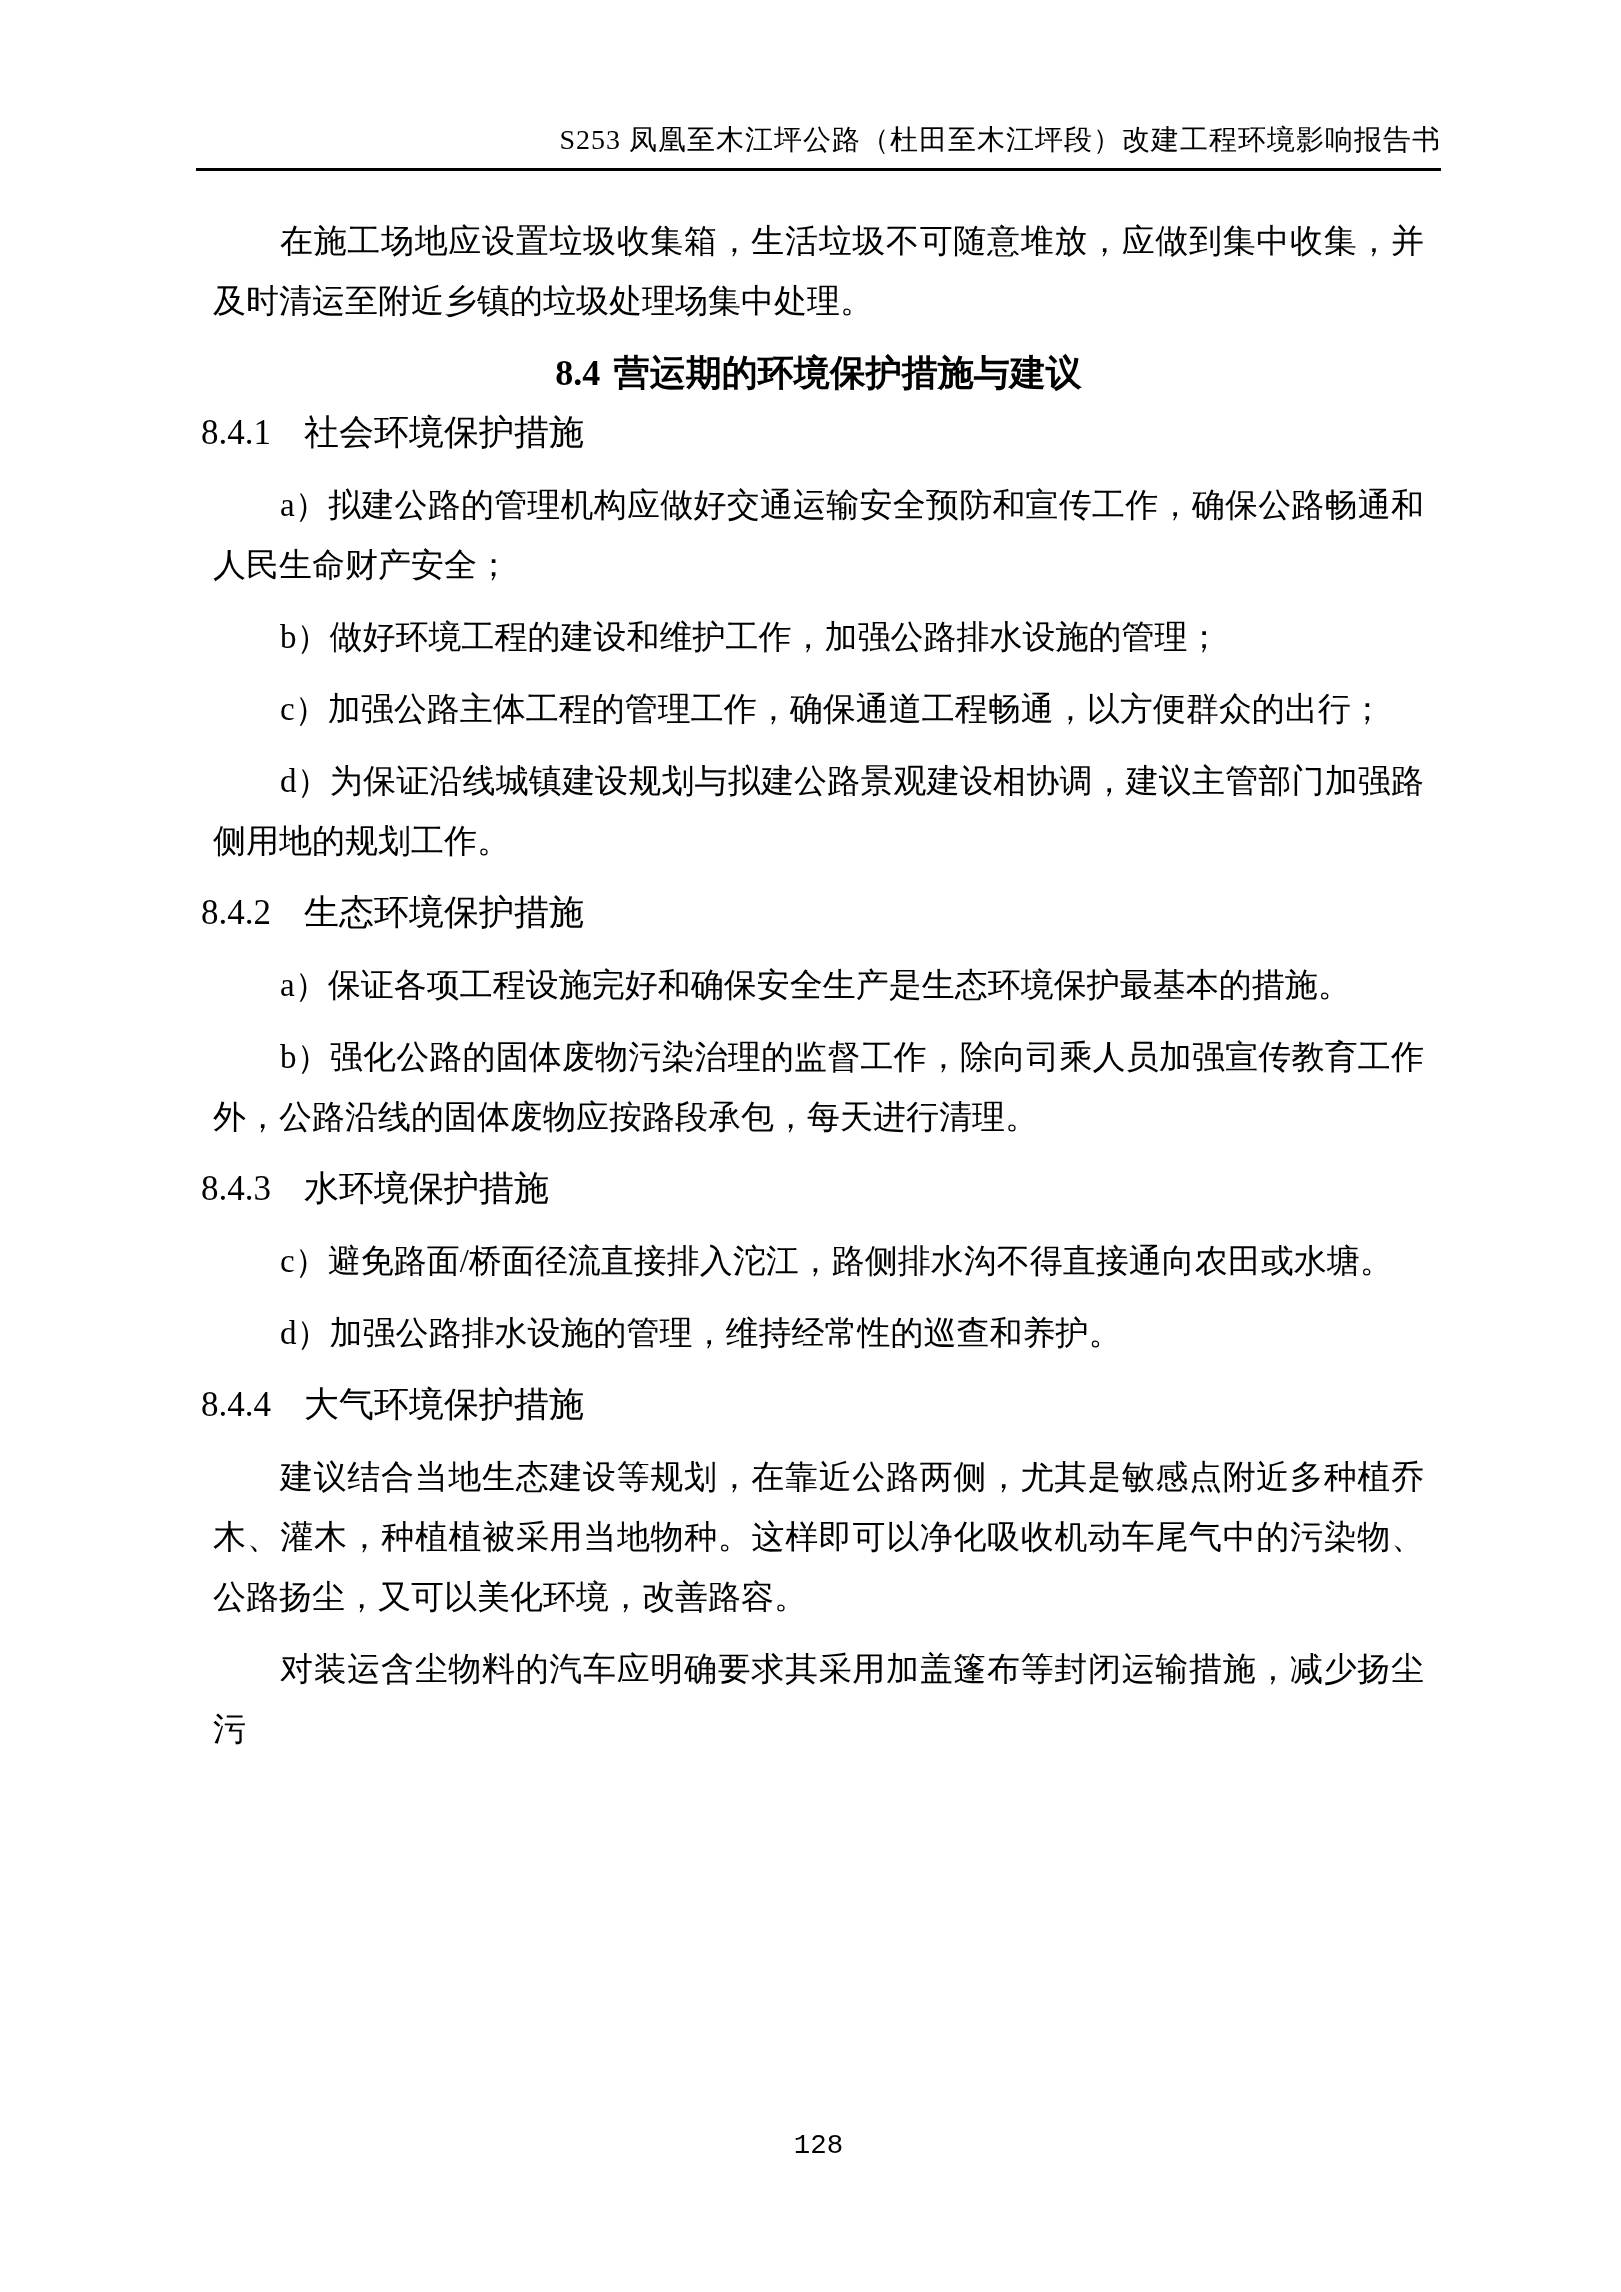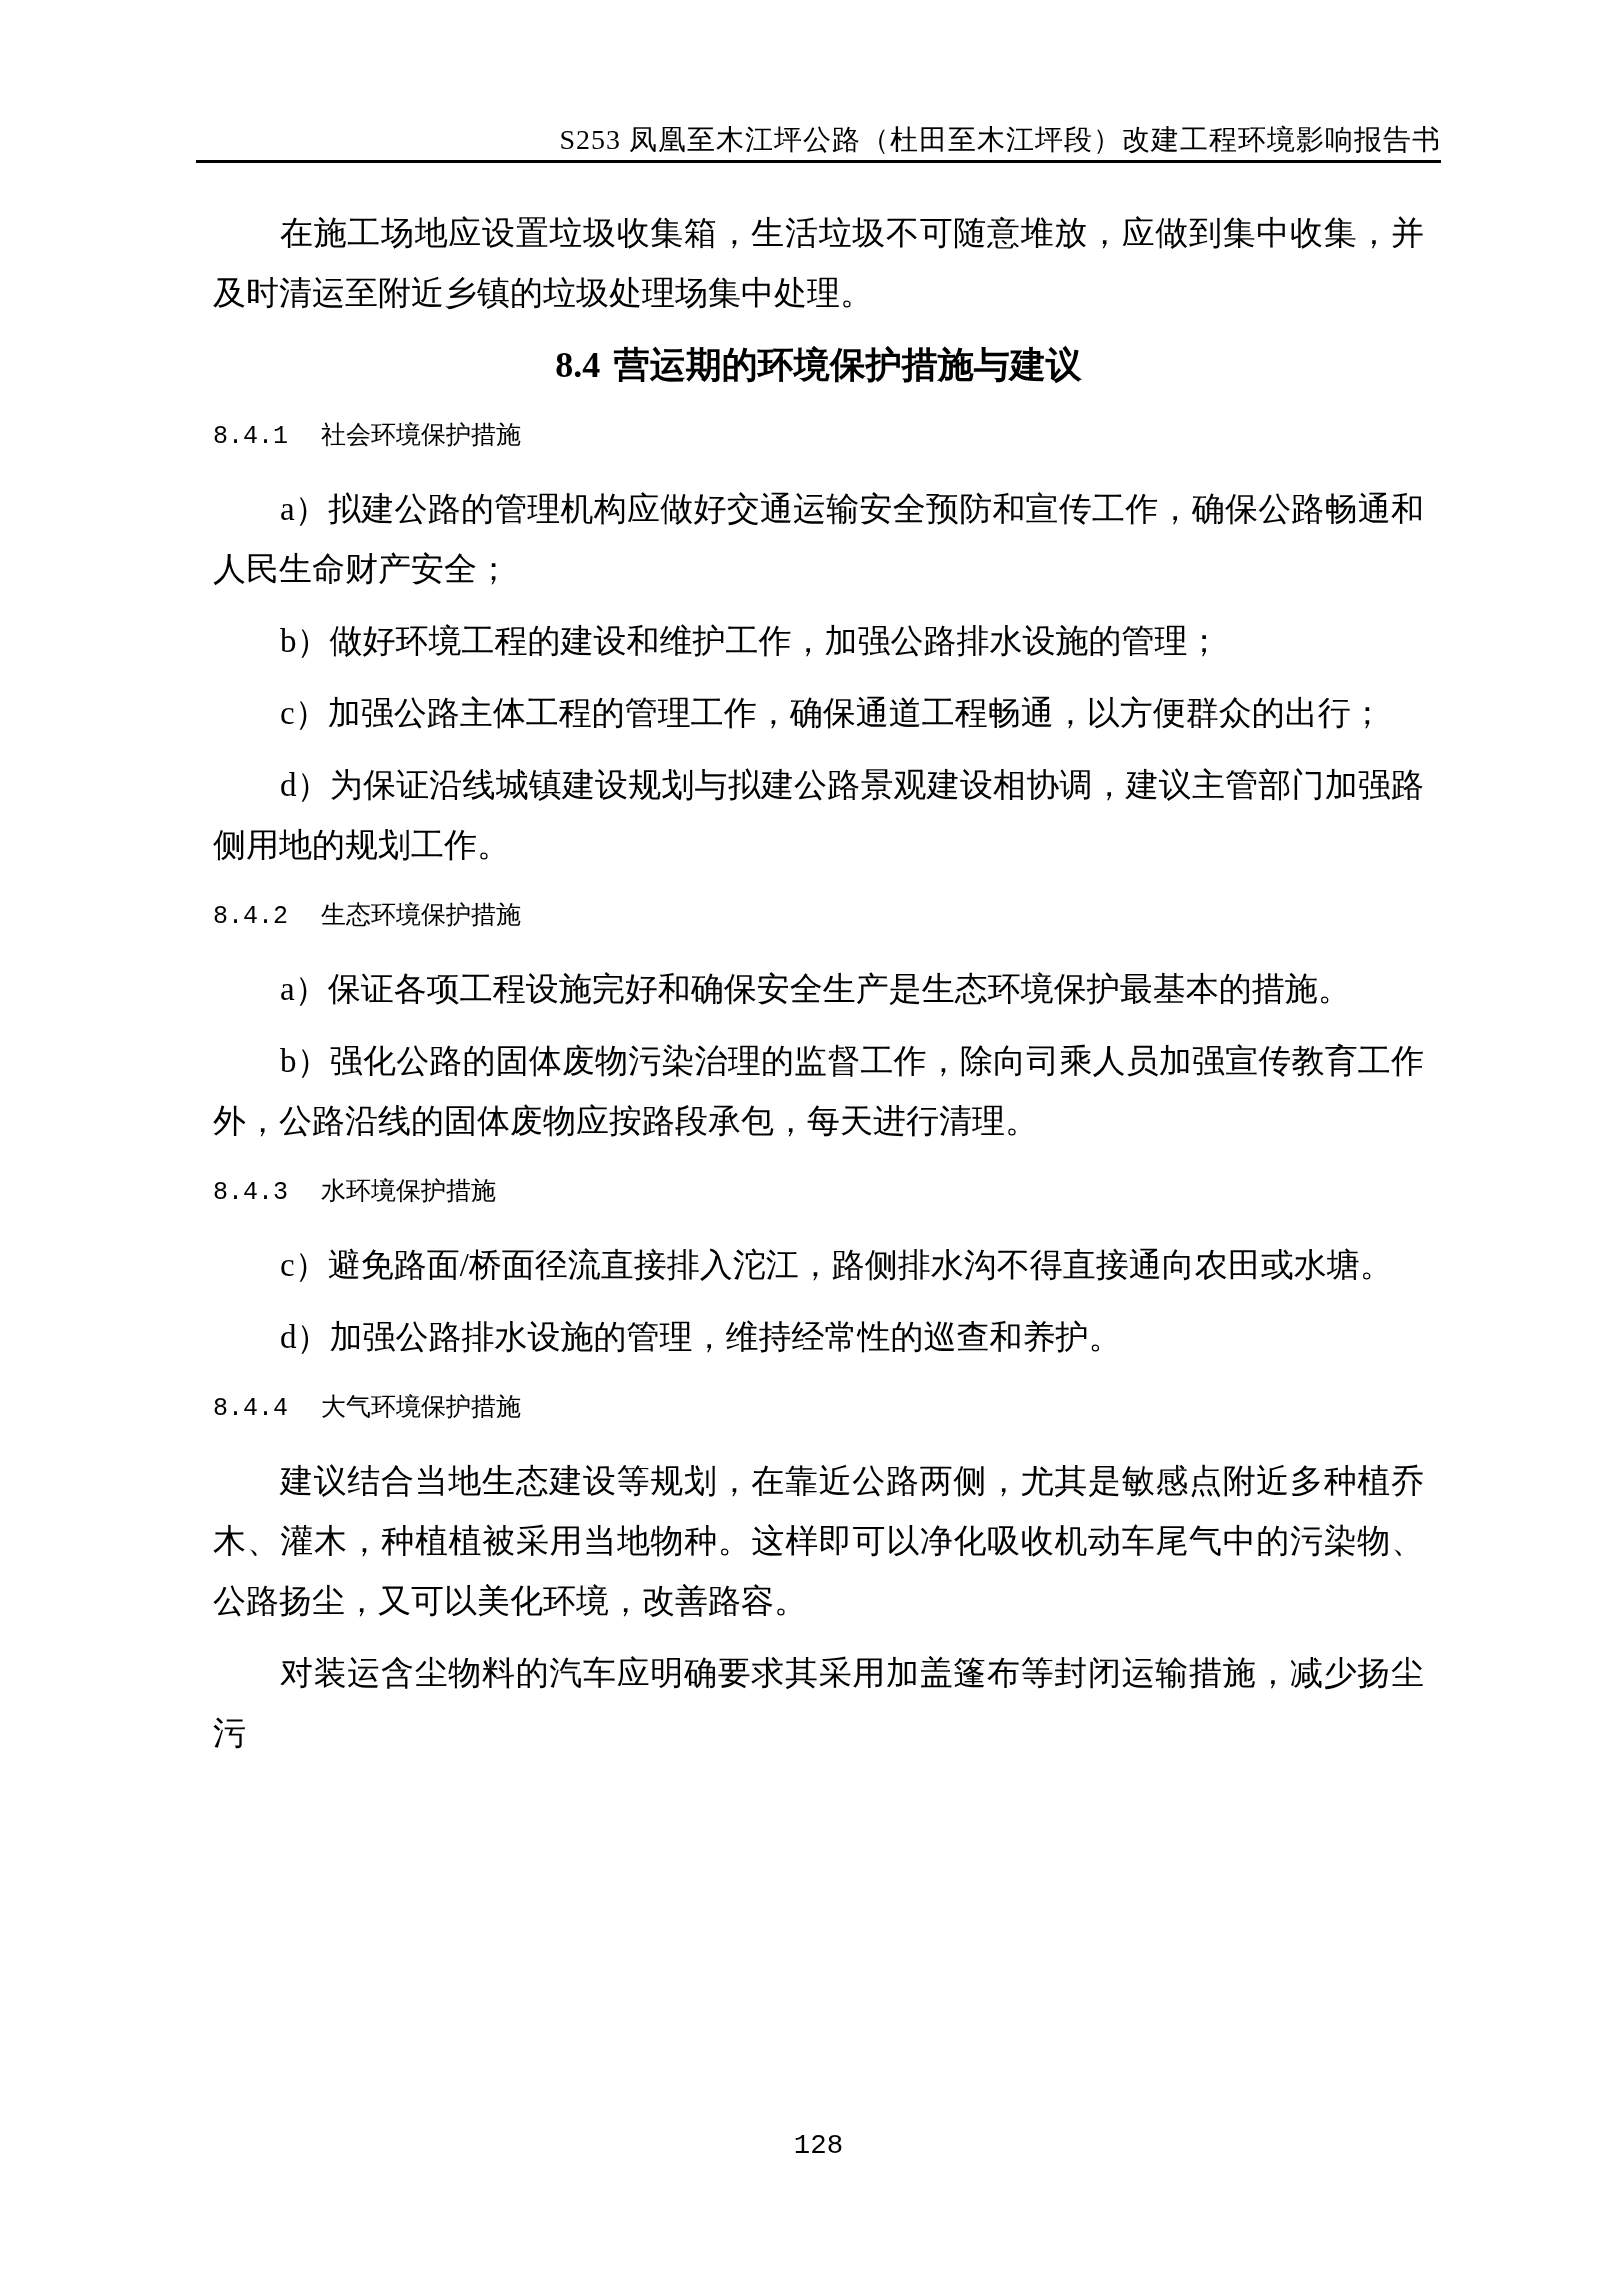--- a/index.html
+++ b/index.html
@@ -12,21 +12,21 @@
     height: 2293px;
     position: relative;
     font-family: "Liberation Serif", "DejaVu Serif", serif;
     color: #000000;
     -webkit-font-smoothing: antialiased;
   }
   .page-header {
     margin-left: 196px;
     width: 1245px;
     padding-top: 123px;
-    padding-bottom: 4px;
+    padding-bottom: 12px;
     border-bottom: 3.9px solid #000000;
     text-align: right;
     font-size: 28px;
     line-height: 33px;
     letter-spacing: 1px;
   }
   .content {
     margin-left: 201px;
     width: 1235px;
     margin-top: 40px;
@@ -45,26 +45,25 @@
     margin: 0;
     font-size: 36px;
     font-weight: bold;
     line-height: 60px;
     text-align: center;
   }
   .h-main .h-num {
     margin-right: 13.7px;
   }
   .h-sub {
-    margin: 12px;
-    font-size: 25px;
+    margin: 0;
+    font-size: 35px;
     font-weight: normal;
     line-height: 60px;
     text-align: left;
-    font-family: Liberation Mono, monospace;
   }
   .h-sub .h-num {
     margin-right: 33px;
   }
   .page-footer {
     position: absolute;
     top: 2129px;
     left: 201px;
     width: 1235px;
     text-align: center;

